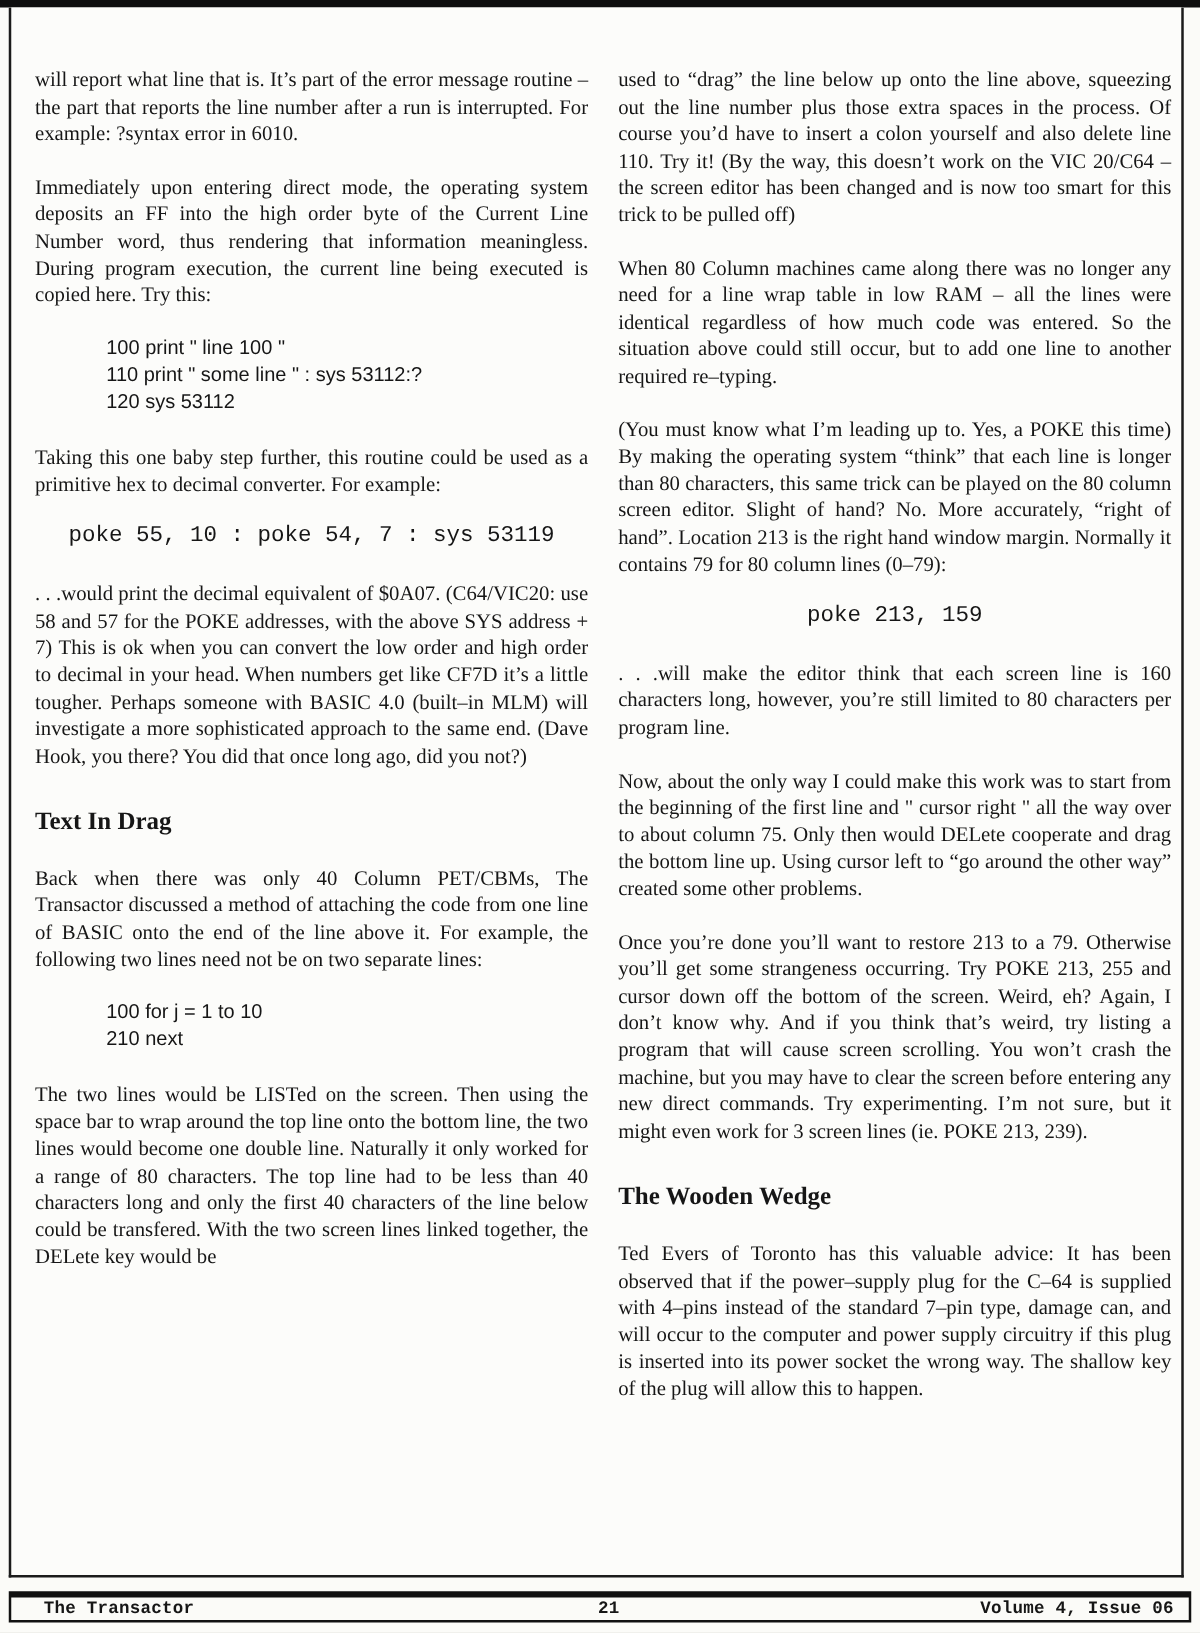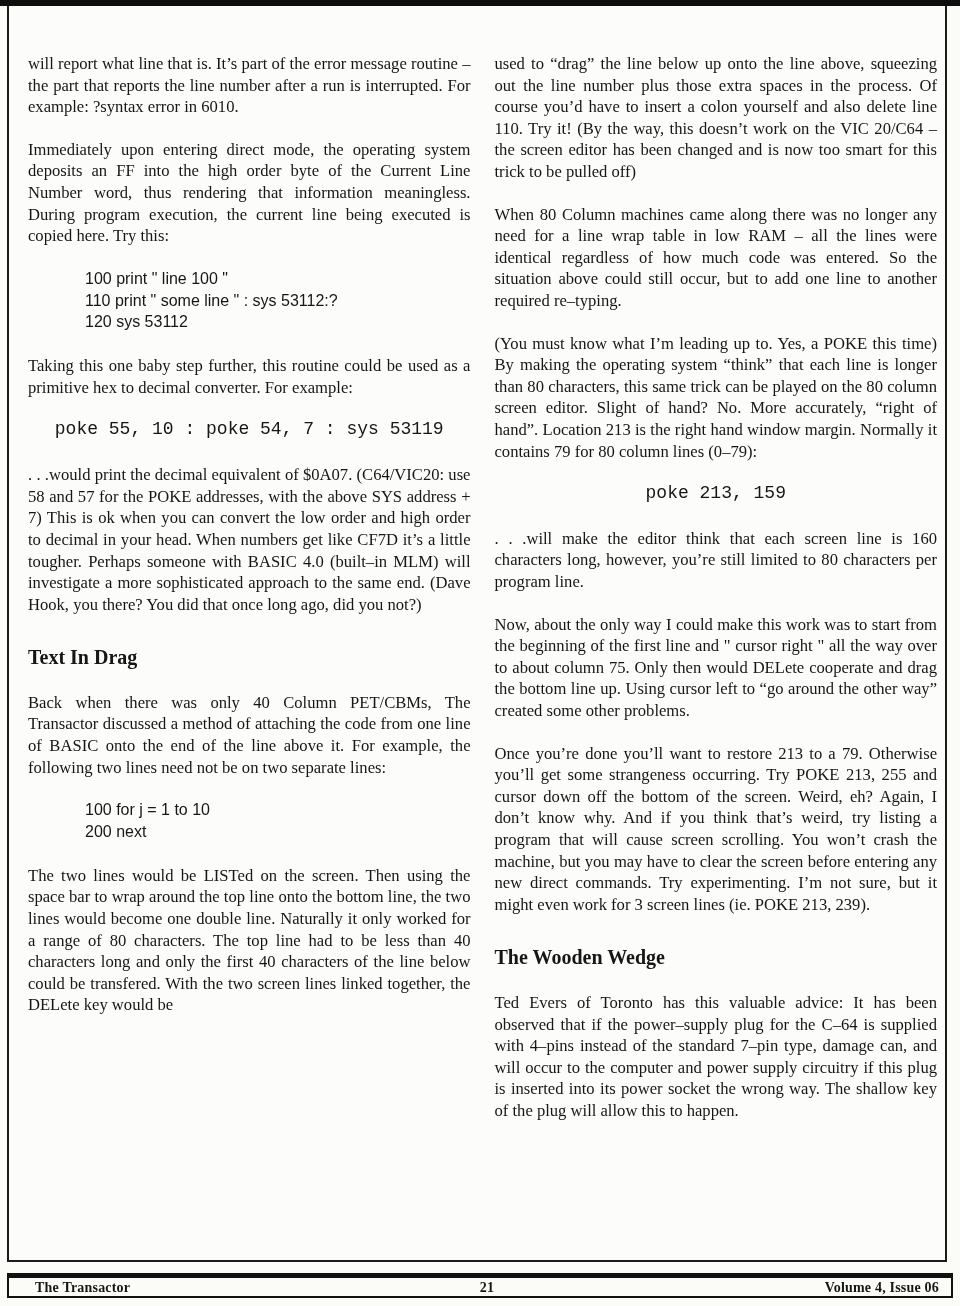--- a/index.html
+++ b/index.html
@@ -75,22 +75,22 @@
     position: absolute;
     left: 7px;
     top: 1273px;
     width: 946px;
     height: 25px;
     box-sizing: border-box;
     border: 2px solid #111;
     border-top: 5px solid #111;
     background: #fbfbf8;
     display: flex;
-    align-items: flex-end;
-    font-family: Liberation Serif, serif;
+    align-items: center;
+    font-family: Liberation Mono, monospace;
     font-weight: bold;
     font-size: 14px;
     letter-spacing: 0.2px;
   }
   .footer-left  { flex: 1; text-align: left;  padding-left: 26px; }
   .footer-center{ flex: 0 0 60px; text-align: center; }
   .footer-right { flex: 1; text-align: right; padding-right: 12px; }
 </style>
 </head>
 <body>
@@ -109,21 +109,21 @@
           <div>110 print " some line " : sys 53112:?</div>
           <div>120 sys 53112</div>
         </div>
         <p>Taking this one baby step further, this routine could be used as a primitive hex to decimal converter. For example:</p>
         <div class="code-line-center">poke 55, 10 : poke 54, 7 : sys 53119</div>
         <p>. . .would print the decimal equivalent of $0A07. (C64/VIC20: use 58 and 57 for the POKE addresses, with the above SYS address + 7) This is ok when you can convert the low order and high order to decimal in your head. When numbers get like CF7D it’s a little tougher. Perhaps someone with BASIC 4.0 (built–in MLM) will investigate a more sophisticated approach to the same end. (Dave Hook, you there? You did that once long ago, did you not?)</p>
         <div class="section-heading">Text In Drag</div>
         <p>Back when there was only 40 Column PET/CBMs, The Transactor discussed a method of attaching the code from one line of BASIC onto the end of the line above it. For example, the following two lines need not be on two separate lines:</p>
         <div class="code-block">
           <div>100 for j = 1 to 10</div>
-          <div>200 next</div>
+          <div>210 next</div>
         </div>
         <p>The two lines would be LISTed on the screen. Then using the space bar to wrap around the top line onto the bottom line, the two lines would become one double line. Naturally it only worked for a range of 80 characters. The top line had to be less than 40 characters long and only the first 40 characters of the line below could be transfered. With the two screen lines linked together, the DELete key would be</p>
       </div>
 
       <div class="col">
         <p>used to “drag” the line below up onto the line above, squeezing out the line number plus those extra spaces in the process. Of course you’d have to insert a colon yourself and also delete line 110. Try it! (By the way, this doesn’t work on the VIC 20/C64 – the screen editor has been changed and is now too smart for this trick to be pulled off)</p>
         <p>When 80 Column machines came along there was no longer any need for a line wrap table in low RAM – all the lines were identical regardless of how much code was entered. So the situation above could still occur, but to add one line to another required re–typing.</p>
         <p>(You must know what I’m leading up to. Yes, a POKE this time) By making the operating system “think” that each line is longer than 80 characters, this same trick can be played on the 80 column screen editor. Slight of hand? No. More accurately, “right of hand”. Location 213 is the right hand window margin. Normally it contains 79 for 80 column lines (0–79):</p>
         <div class="code-line-center">poke 213, 159</div>
         <p>. . .will make the editor think that each screen line is 160 characters long, however, you’re still limited to 80 characters per program line.</p>

